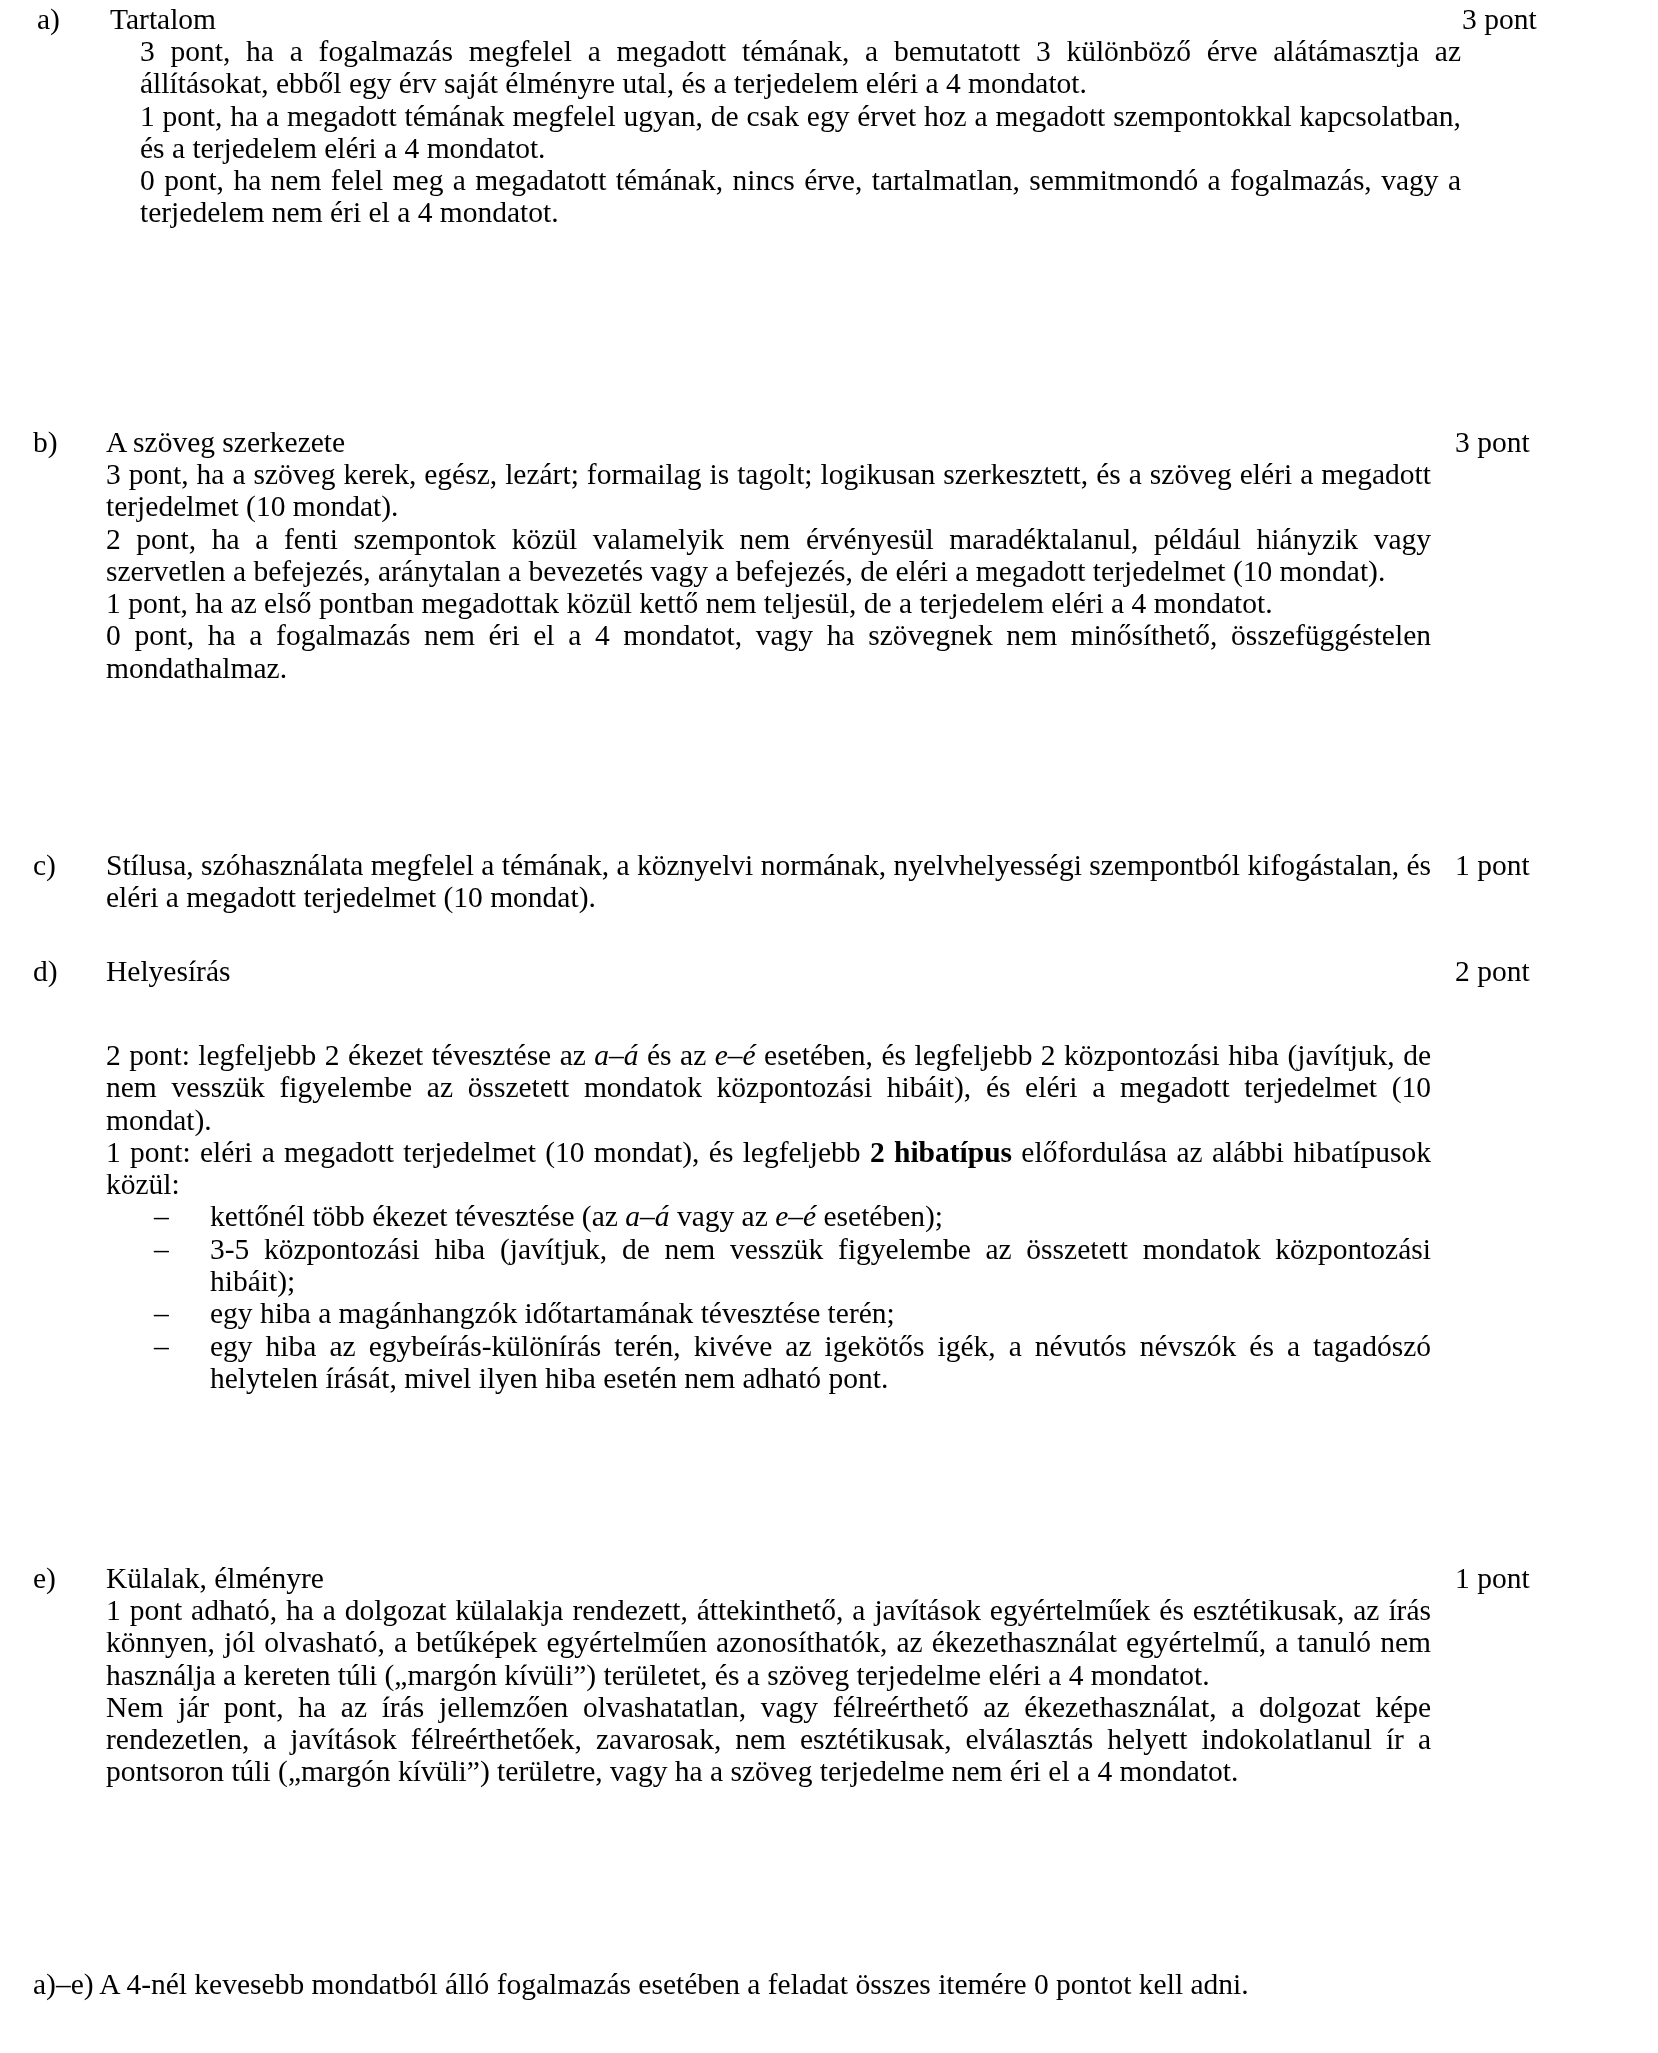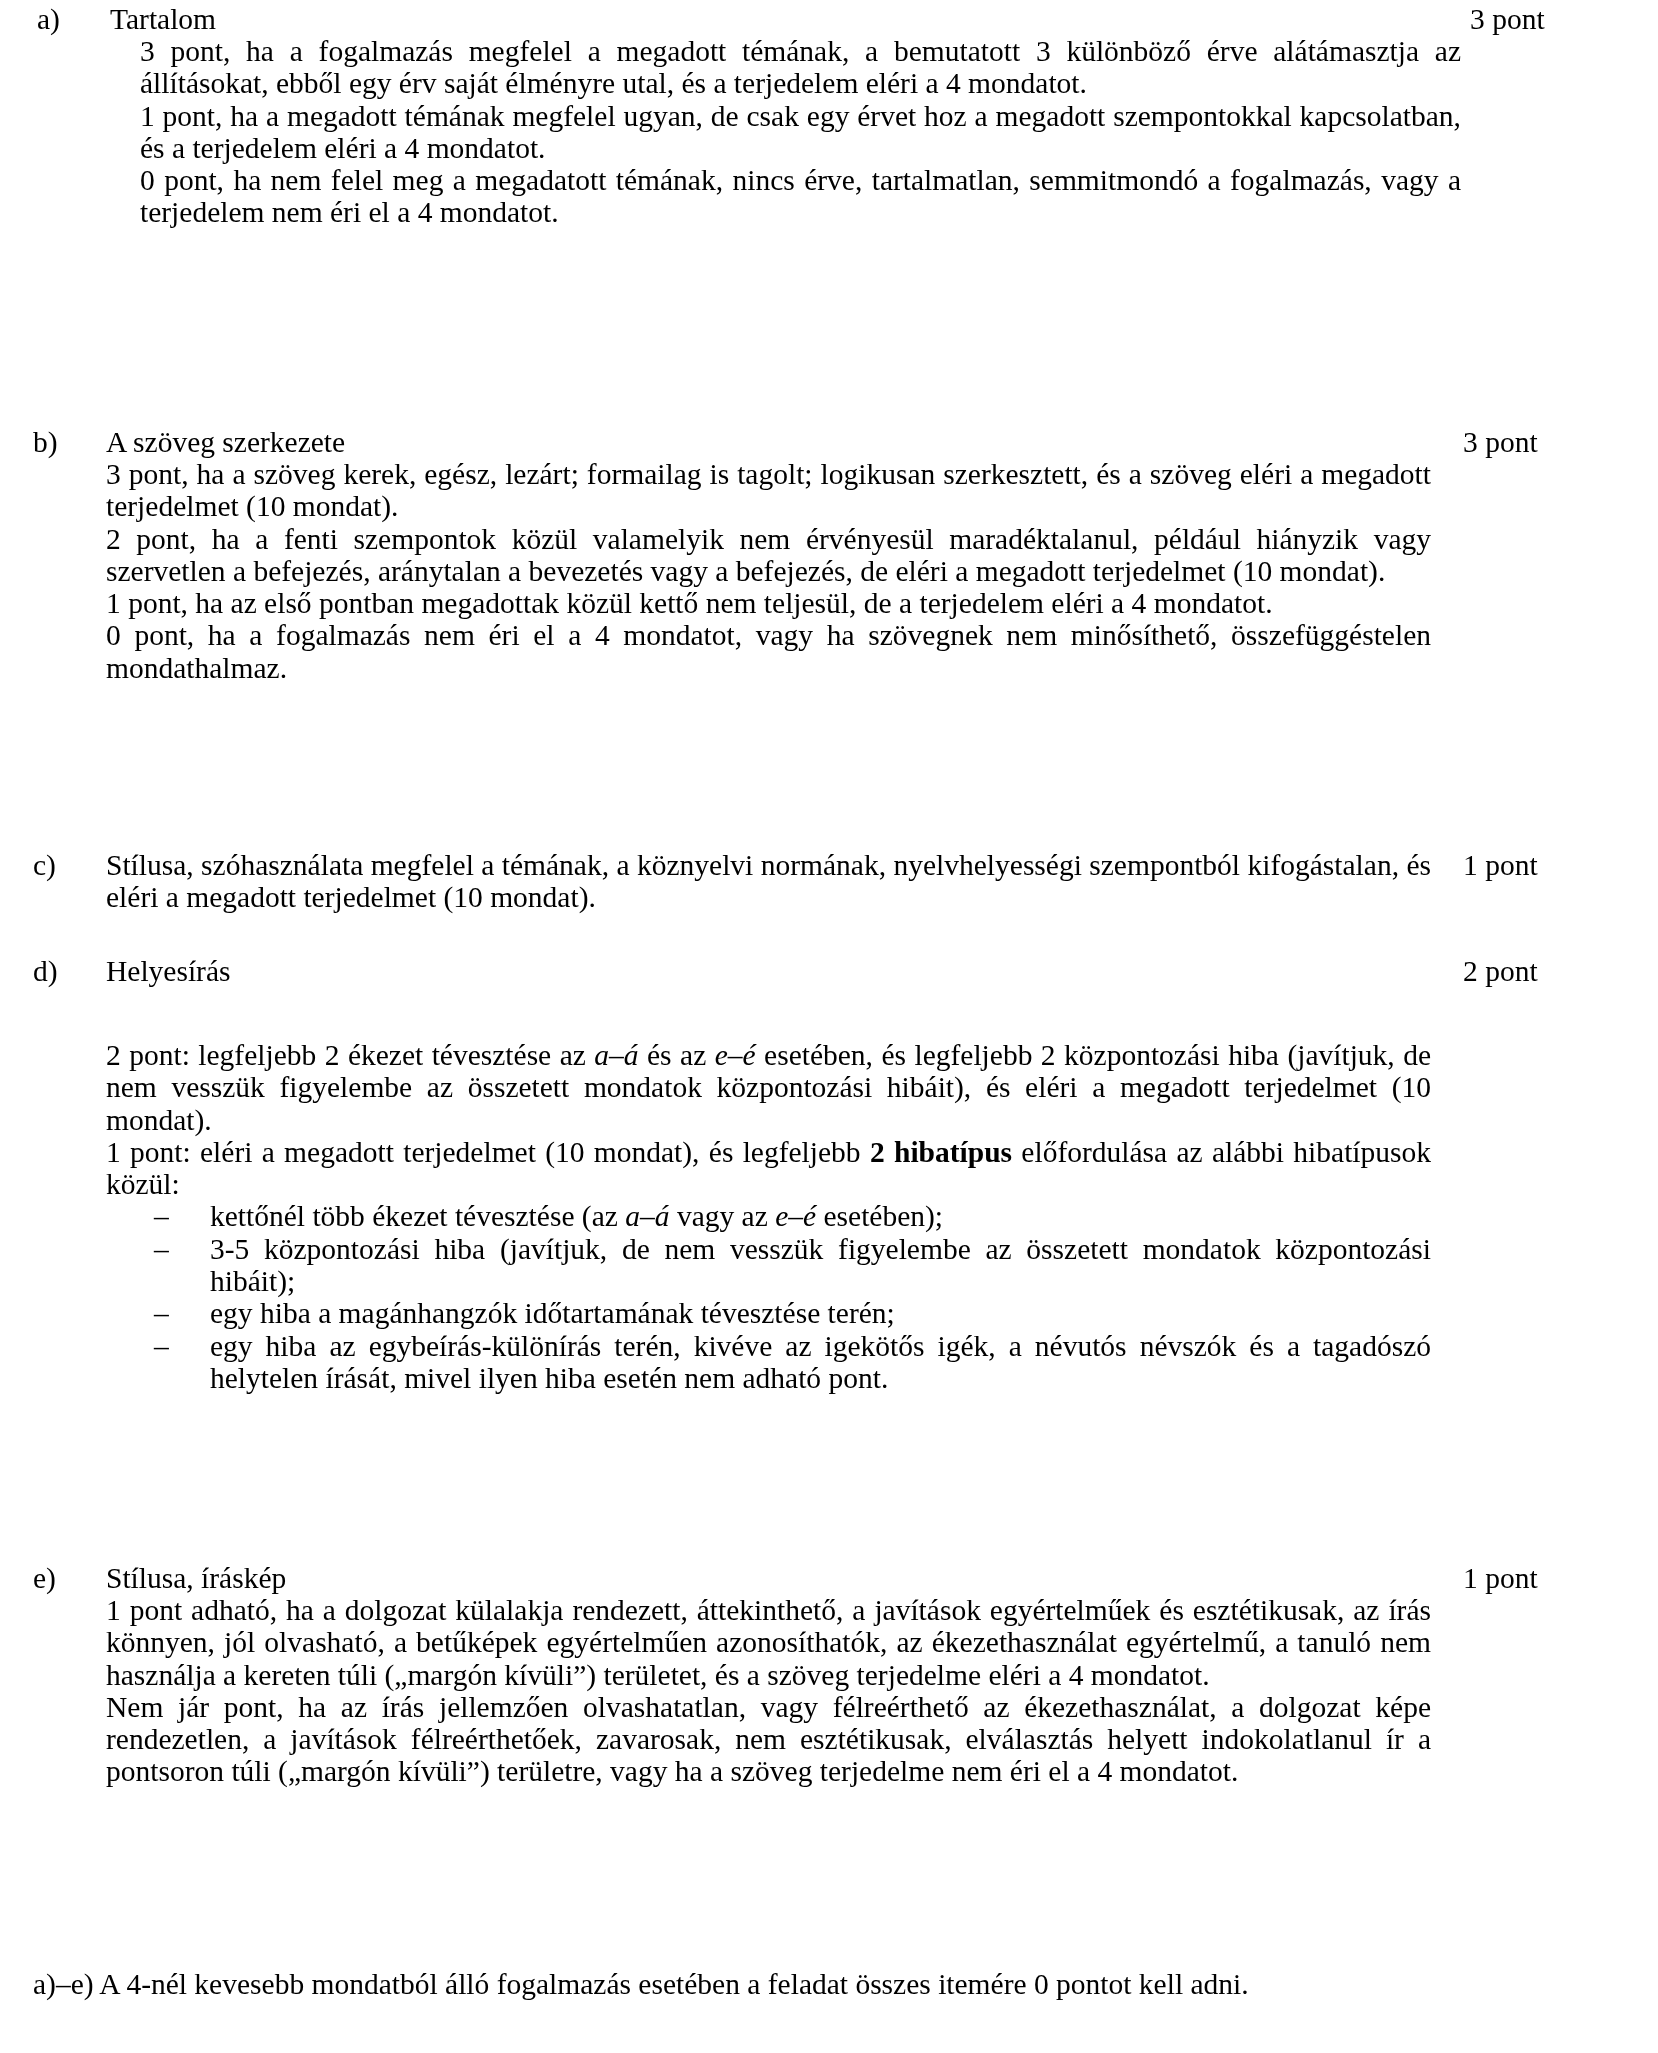--- a/index.html
+++ b/index.html
@@ -8,21 +8,21 @@
       font-family: "Liberation Serif", "DejaVu Serif", serif;
       color: #000000;
       font-size: 29.5px;
       line-height: 32.3px;
     }
     .section { position: absolute; left: 0; width: 1658px; }
     .label { position: absolute; left: 33px; top: 0; }
     .label.a { left: 37px; }
     .title { position: absolute; left: 106px; top: 0; }
     .title.a { left: 110px; }
-    .points { position: absolute; left: 1455px; top: 0; white-space: nowrap; margin-left: 8px; }
+    .points { position: absolute; left: 1455px; top: 0; white-space: nowrap; }
     .points.a { left: 1462px; }
     .body { position: absolute; left: 106px; width: 1325px; text-align: justify; }
     .body.a { left: 110px; width: 1321px; }
     .para { text-align: justify; text-align-last: left; }
     .bullets { margin: 0; padding: 0; list-style: none; }
     .bullet { position: relative; padding-left: 104px; text-align: justify; text-align-last: left; }
     .bullet .dash { position: absolute; left: 48px; top: 0; }
     .bold { font-weight: bold; }
     .it { font-style: italic; }
     .footer { position: absolute; left: 33px; width: 1398px; text-align: justify; text-align-last: left; }
@@ -71,21 +71,21 @@
       <li class="bullet"><span class="dash">–</span><span>kettőnél több ékezet tévesztése (az </span><span class="it">a–á</span><span> vagy az </span><span class="it">e–é</span><span> esetében);</span></li>
       <li class="bullet"><span class="dash">–</span><span>3-5 központozási hiba (javítjuk, de nem vesszük figyelembe az összetett mondatok központozási hibáit);</span></li>
       <li class="bullet"><span class="dash">–</span><span>egy hiba a magánhangzók időtartamának tévesztése terén;</span></li>
       <li class="bullet"><span class="dash">–</span><span>egy hiba az egybeírás-különírás terén, kivéve az igekötős igék, a névutós névszók és a tagadószó helytelen írását, mivel ilyen hiba esetén nem adható pont.</span></li>
     </ul>
   </div>
 </div>
 
 <div class="section" style="top:1562px;">
   <span class="label">e)</span>
-  <span class="title">Stílusa, íráskép</span>
+  <span class="title">Külalak, élményre</span>
   <span class="points">1 pont</span>
   <div class="body" style="top:32px;">
     <div class="para">1 pont adható, ha a dolgozat külalakja rendezett, áttekinthető, a javítások egyértelműek és esztétikusak, az írás könnyen, jól olvasható, a betűképek egyértelműen azonosíthatók, az ékezethasználat egyértelmű, a tanuló nem használja a kereten túli („margón kívüli”) területet, és a szöveg terjedelme eléri a 4 mondatot.</div>
     <div class="para">Nem jár pont, ha az írás jellemzően olvashatatlan, vagy félreérthető az ékezethasználat, a dolgozat képe rendezetlen, a javítások félreérthetőek, zavarosak, nem esztétikusak, elválasztás helyett indokolatlanul ír a pontsoron túli („margón kívüli”) területre, vagy ha a szöveg terjedelme nem éri el a 4 mondatot.</div>
   </div>
 </div>
 
 <div class="footer" style="top:1968px;">a)–e) A 4-nél kevesebb mondatból álló fogalmazás esetében a feladat összes itemére 0 pontot kell adni.</div>
 
 </body></html>

